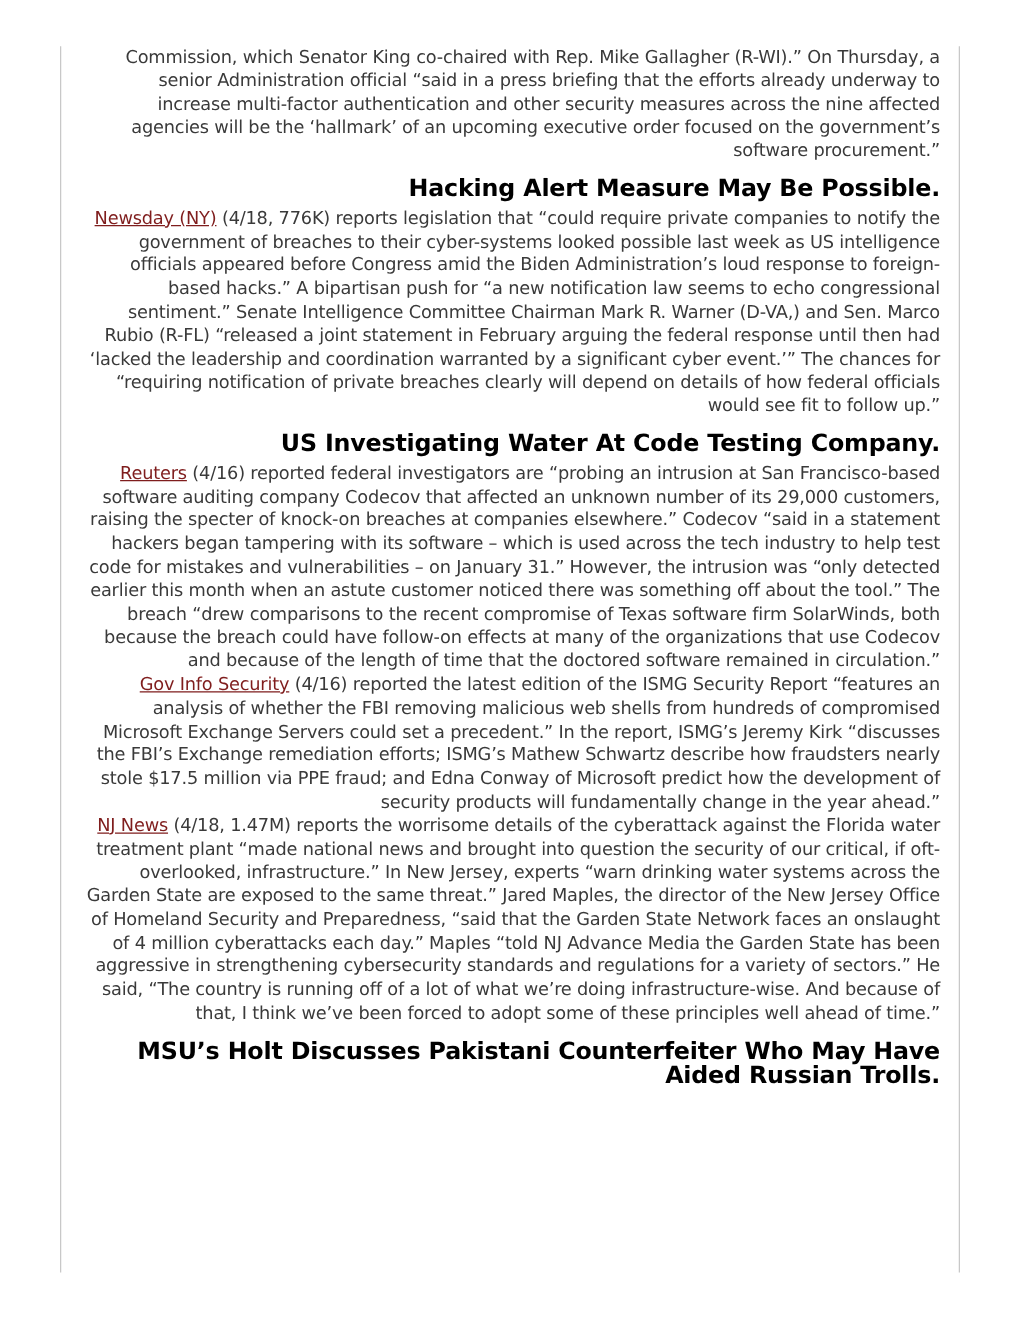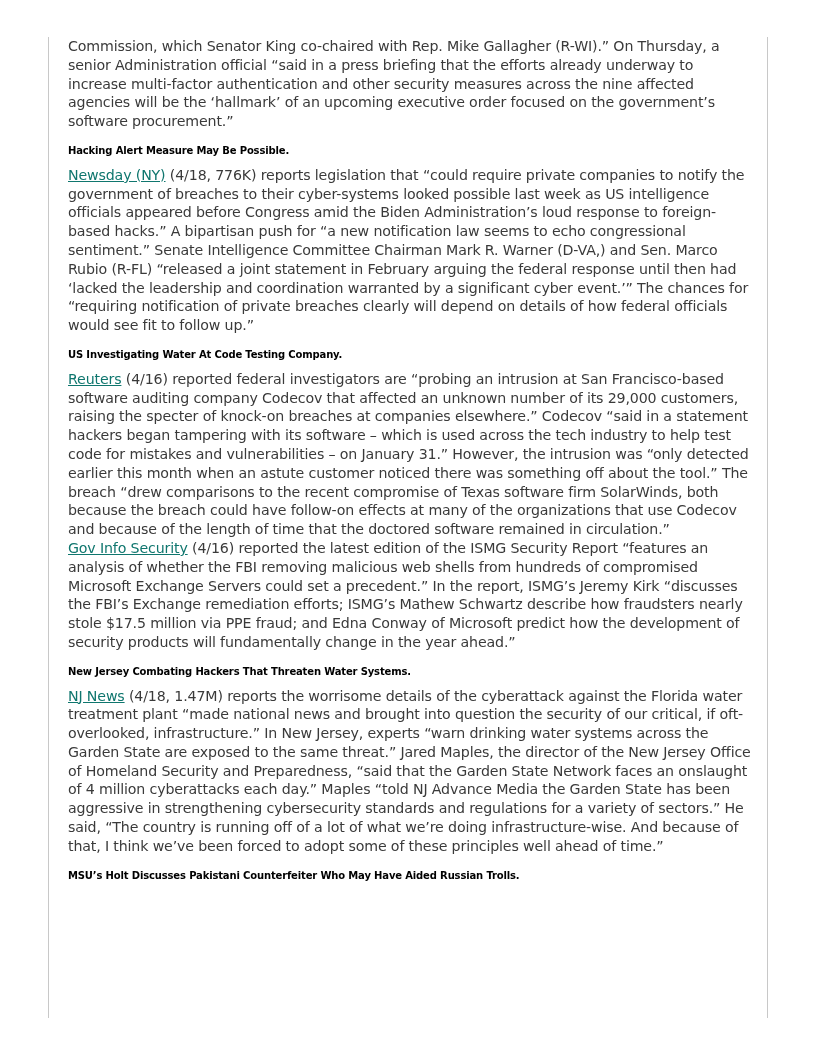--- a/index.html
+++ b/index.html
@@ -26,36 +26,37 @@
     }
     .content {
       position: absolute;
       left: 68px;
       top: 37px;
       width: 684px;
       color: #3a3a3a;
       font-size: 14.2px;
       line-height: 18.8px;
       letter-spacing: -0.15px;
+      text-align: right;
     }
     .para {
       margin: 0;
     }
     .headline {
       margin: 11px 0 5px 0;
       font-weight: bold;
       color: #000000;
-      font-size: 10px;
+      font-size: 19px;
       line-height: 18.8px;
     }
     .story-body {
       margin: 0;
     }
     a.source-link {
-      color: #0f766e;
+      color: #7f1d1d;
       text-decoration: underline;
     }
   </style>
 </head>
 <body>
 
 <div class="page-frame"></div>
 
 <div class="content">
   <p class="para">Commission, which Senator King co-chaired with Rep. Mike Gallagher (R-WI).” On Thursday, a senior Administration official “said in a press briefing that the efforts already underway to increase multi-factor authentication and other security measures across the nine affected agencies will be the ‘hallmark’ of an upcoming executive order focused on the government’s software procurement.”</p>
@@ -68,20 +69,19 @@
   <div class="story">
     <h3 class="headline">US Investigating Water At Code Testing Company.</h3>
     <p class="story-body"><a class="source-link" href="#">Reuters</a><span> (4/16) reported federal investigators are “probing an intrusion at San Francisco-based software auditing company Codecov that affected an unknown number of its 29,000 customers, raising the specter of knock-on breaches at companies elsewhere.” Codecov “said in a statement hackers began tampering with its software – which is used across the tech industry to help test code for mistakes and vulnerabilities – on January 31.” However, the intrusion was “only detected earlier this month when an astute customer noticed there was something off about the tool.” The breach “drew comparisons to the recent compromise of Texas software firm SolarWinds, both because the breach could have follow-on effects at many of the organizations that use Codecov and because of the length of time that the doctored software remained in circulation.”</span></p>
   </div>
 
   <div class="story">
     <p class="story-body"><a class="source-link" href="#">Gov Info Security</a><span> (4/16) reported the latest edition of the ISMG Security Report “features an analysis of whether the FBI removing malicious web shells from hundreds of compromised Microsoft Exchange Servers could set a precedent.” In the report, ISMG’s Jeremy Kirk “discusses the FBI’s Exchange remediation efforts; ISMG’s Mathew Schwartz describe how fraudsters nearly stole $17.5 million via PPE fraud; and Edna Conway of Microsoft predict how the development of security products will fundamentally change in the year ahead.”</span></p>
   </div>
 
   <div class="story">
-    <h3 class="headline">New Jersey Combating Hackers That Threaten Water Systems.</h3>
     <p class="story-body"><a class="source-link" href="#">NJ News</a><span> (4/18, 1.47M) reports the worrisome details of the cyberattack against the Florida water treatment plant “made national news and brought into question the security of our critical, if oft-overlooked, infrastructure.” In New Jersey, experts “warn drinking water systems across the Garden State are exposed to the same threat.” Jared Maples, the director of the New Jersey Office of Homeland Security and Preparedness, “said that the Garden State Network faces an onslaught of 4 million cyberattacks each day.” Maples “told NJ Advance Media the Garden State has been aggressive in strengthening cybersecurity standards and regulations for a variety of sectors.” He said, “The country is running off of a lot of what we’re doing infrastructure-wise. And because of that, I think we’ve been forced to adopt some of these principles well ahead of time.”</span></p>
   </div>
 
   <div class="story">
     <h3 class="headline">MSU’s Holt Discusses Pakistani Counterfeiter Who May Have Aided Russian Trolls.</h3>
   </div>
 </div>
 
 </body></html>

